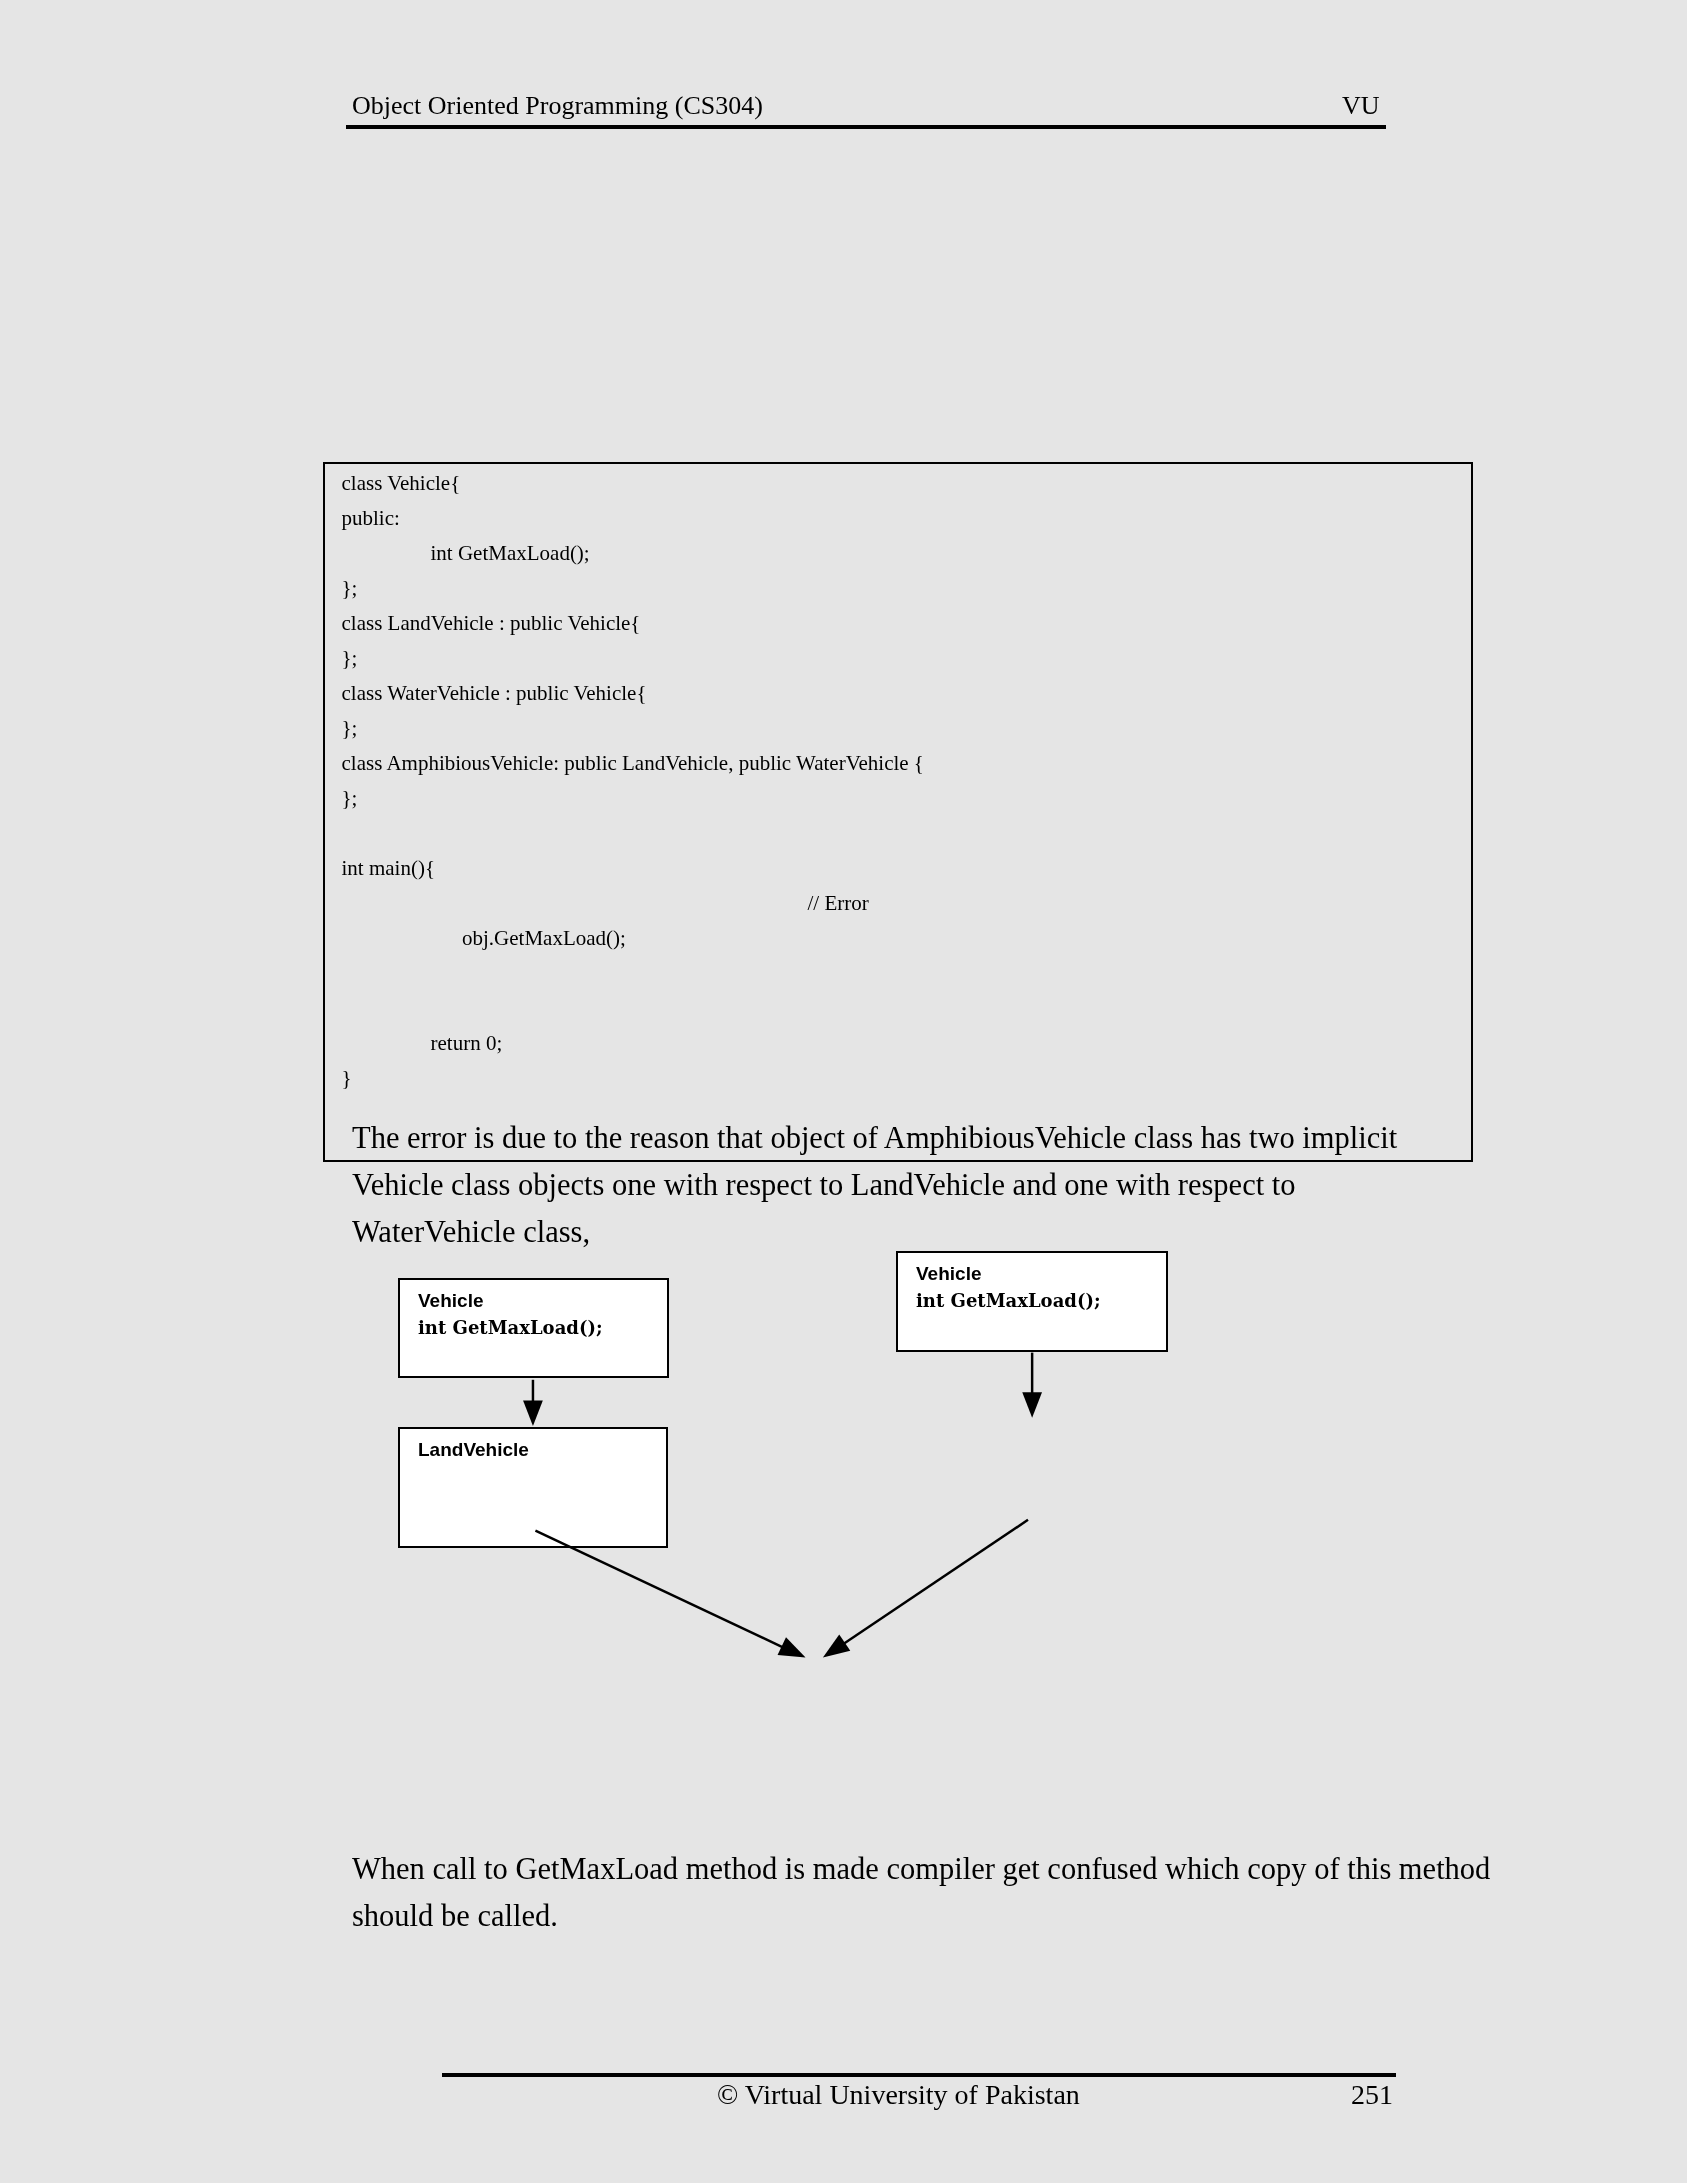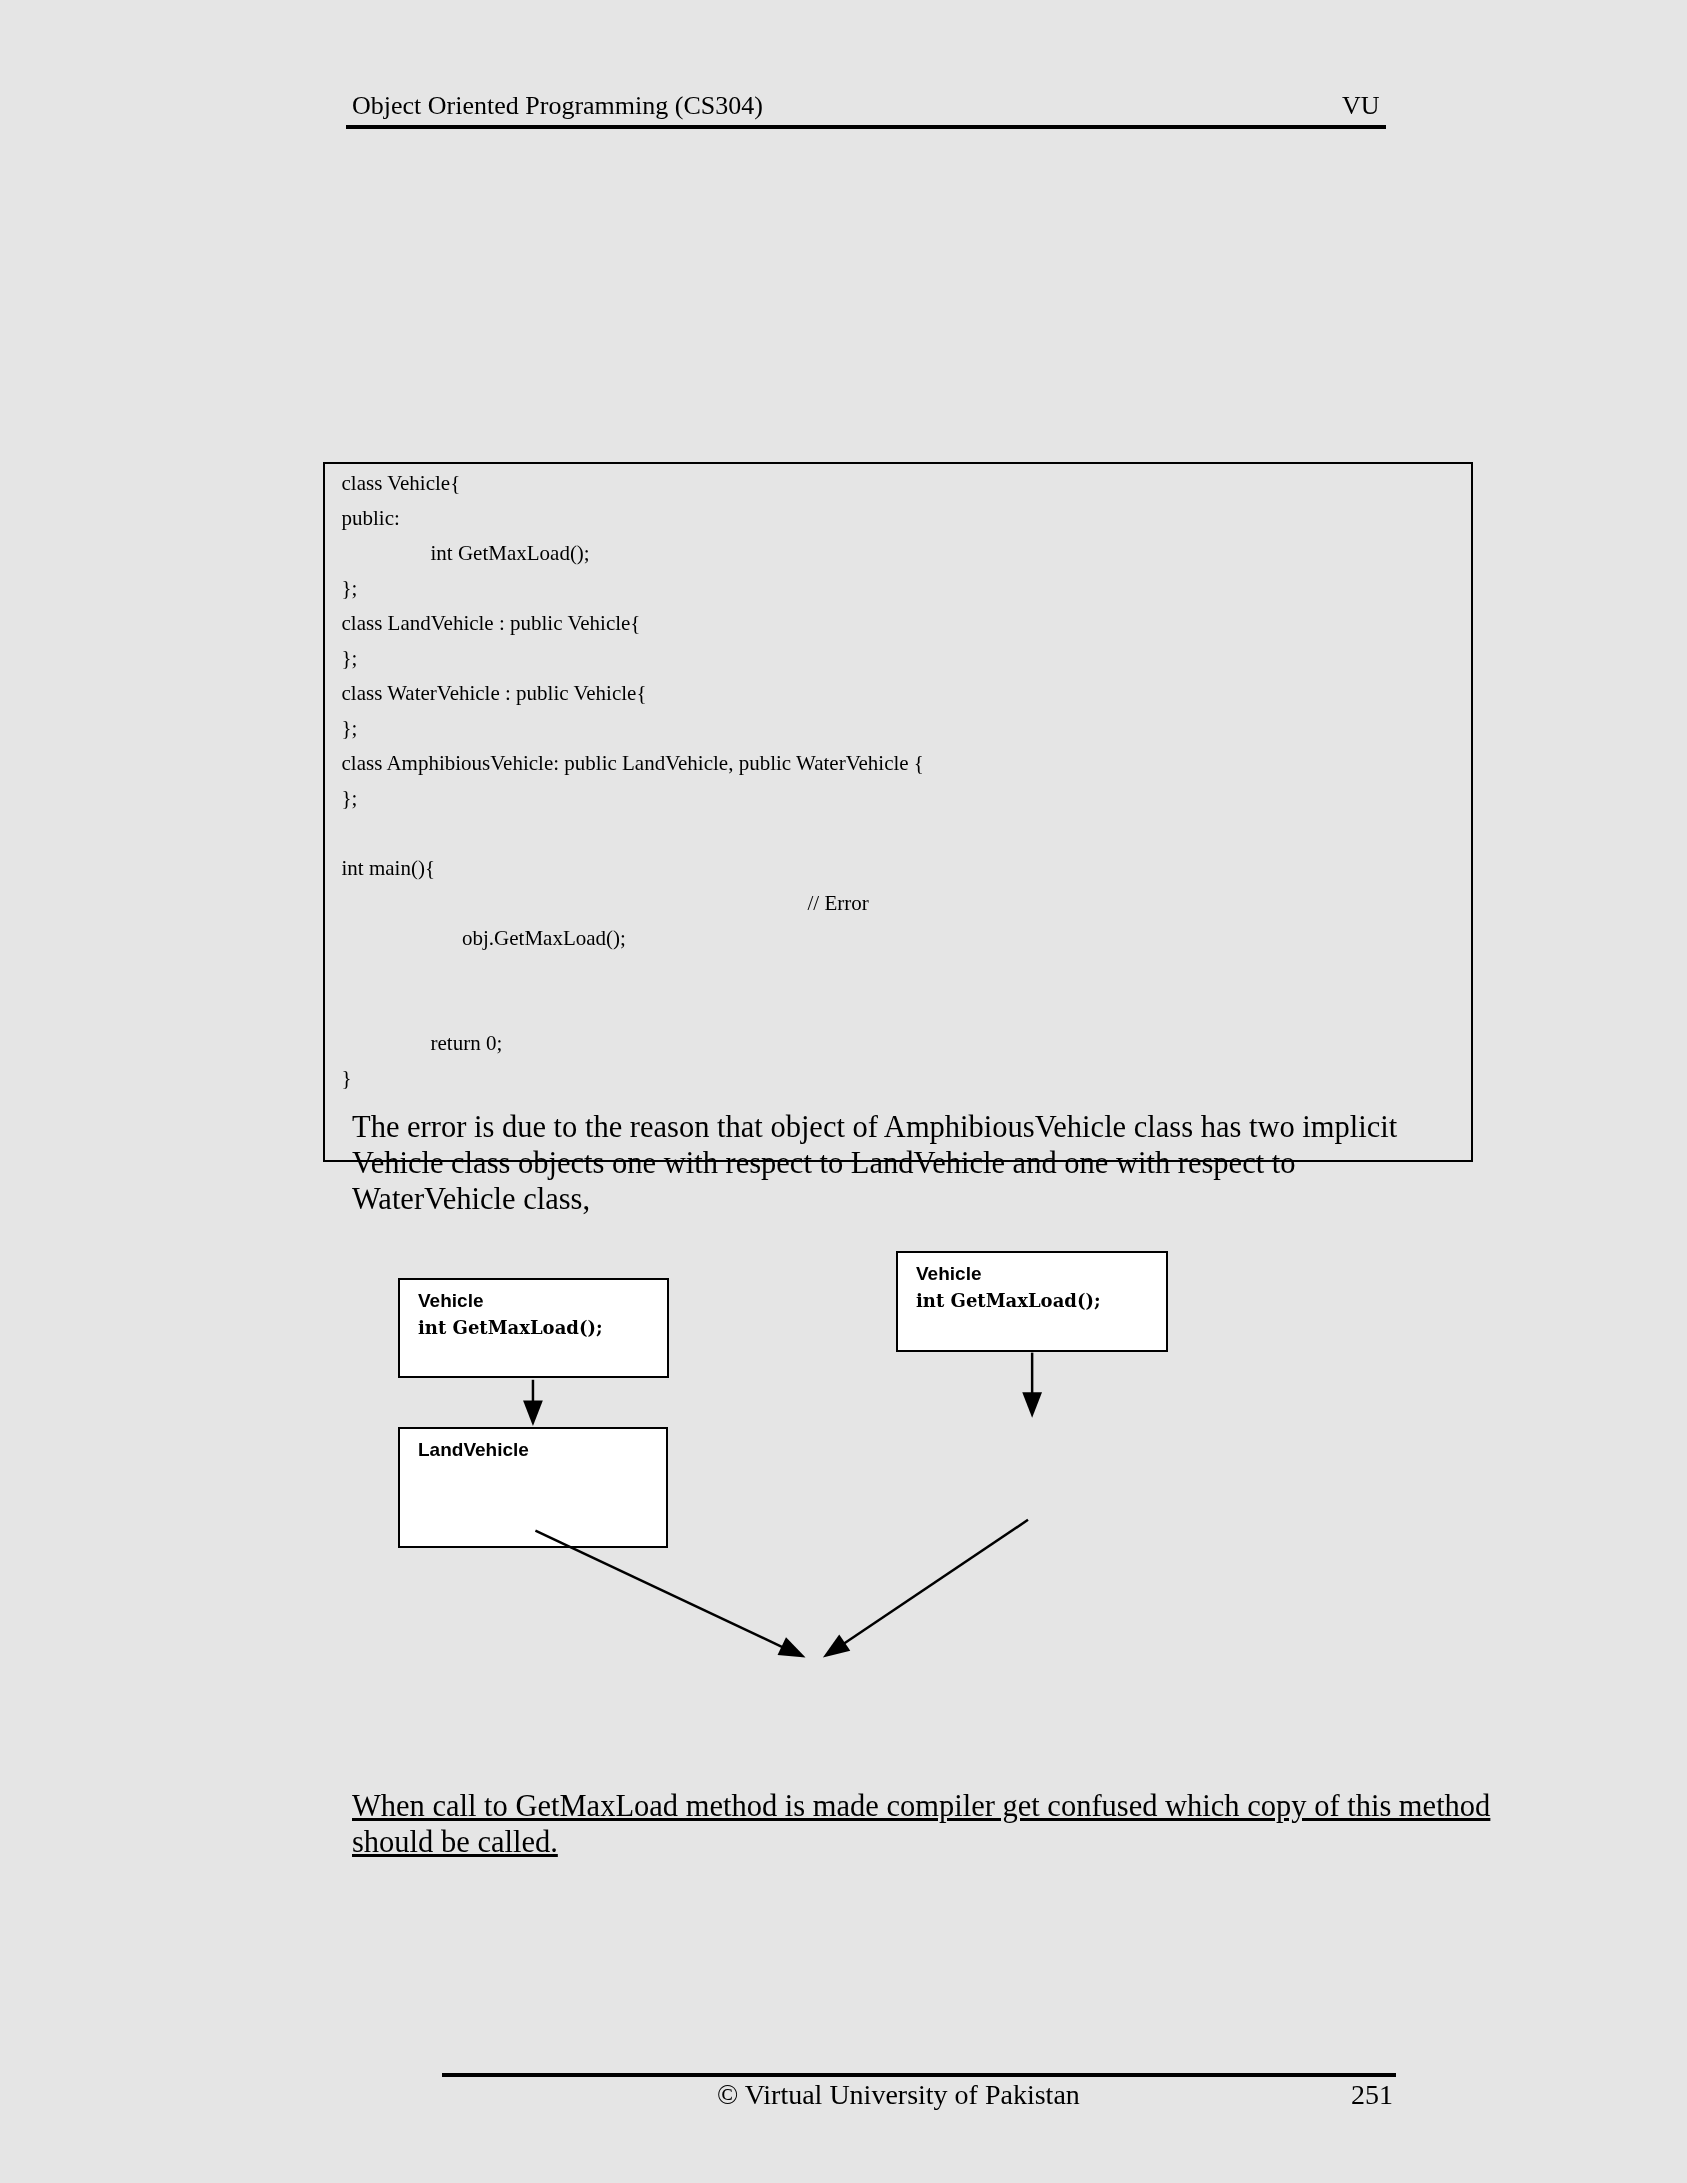--- a/index.html
+++ b/index.html
@@ -21,23 +21,23 @@
     border:2.5px solid #000;box-sizing:border-box;
     padding:1.6px 0 0 16.5px;
     font-family:"Liberation Serif", serif;
     font-size:21px;line-height:35px;
   }
   .code-line{min-height:35px;white-space:pre;position:relative;}
   .code-line.indent{padding-left:89px;}
   .err-comment{position:absolute;left:466px;top:0;white-space:pre;}
   
   .para{position:absolute;left:352px;font-size:30.5px;line-height:36px;}
-  .para-line{white-space:nowrap;}
+  .para-line{white-space:nowrap;margin-top:11px;}
   .para-error{top:1109px;}
-  .para-confused{top:1788px;text-decoration:underline;}
+  .para-confused{top:1840px;}
   
   .class-box{
     position:absolute;border:2.5px solid #000;box-sizing:border-box;
     padding:7.4px 0 0 18px;background:#fff;
   }
   .class-box .title{
     display:block;font-family:"Liberation Sans", sans-serif;
     font-weight:bold;font-size:19px;line-height:27px;white-space:nowrap;
   }
   .class-box .method{

